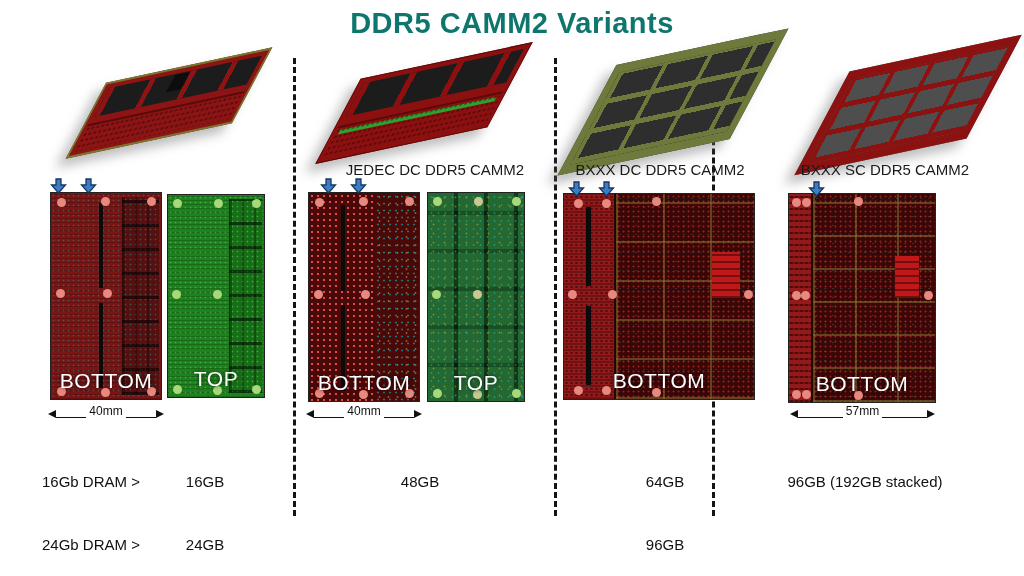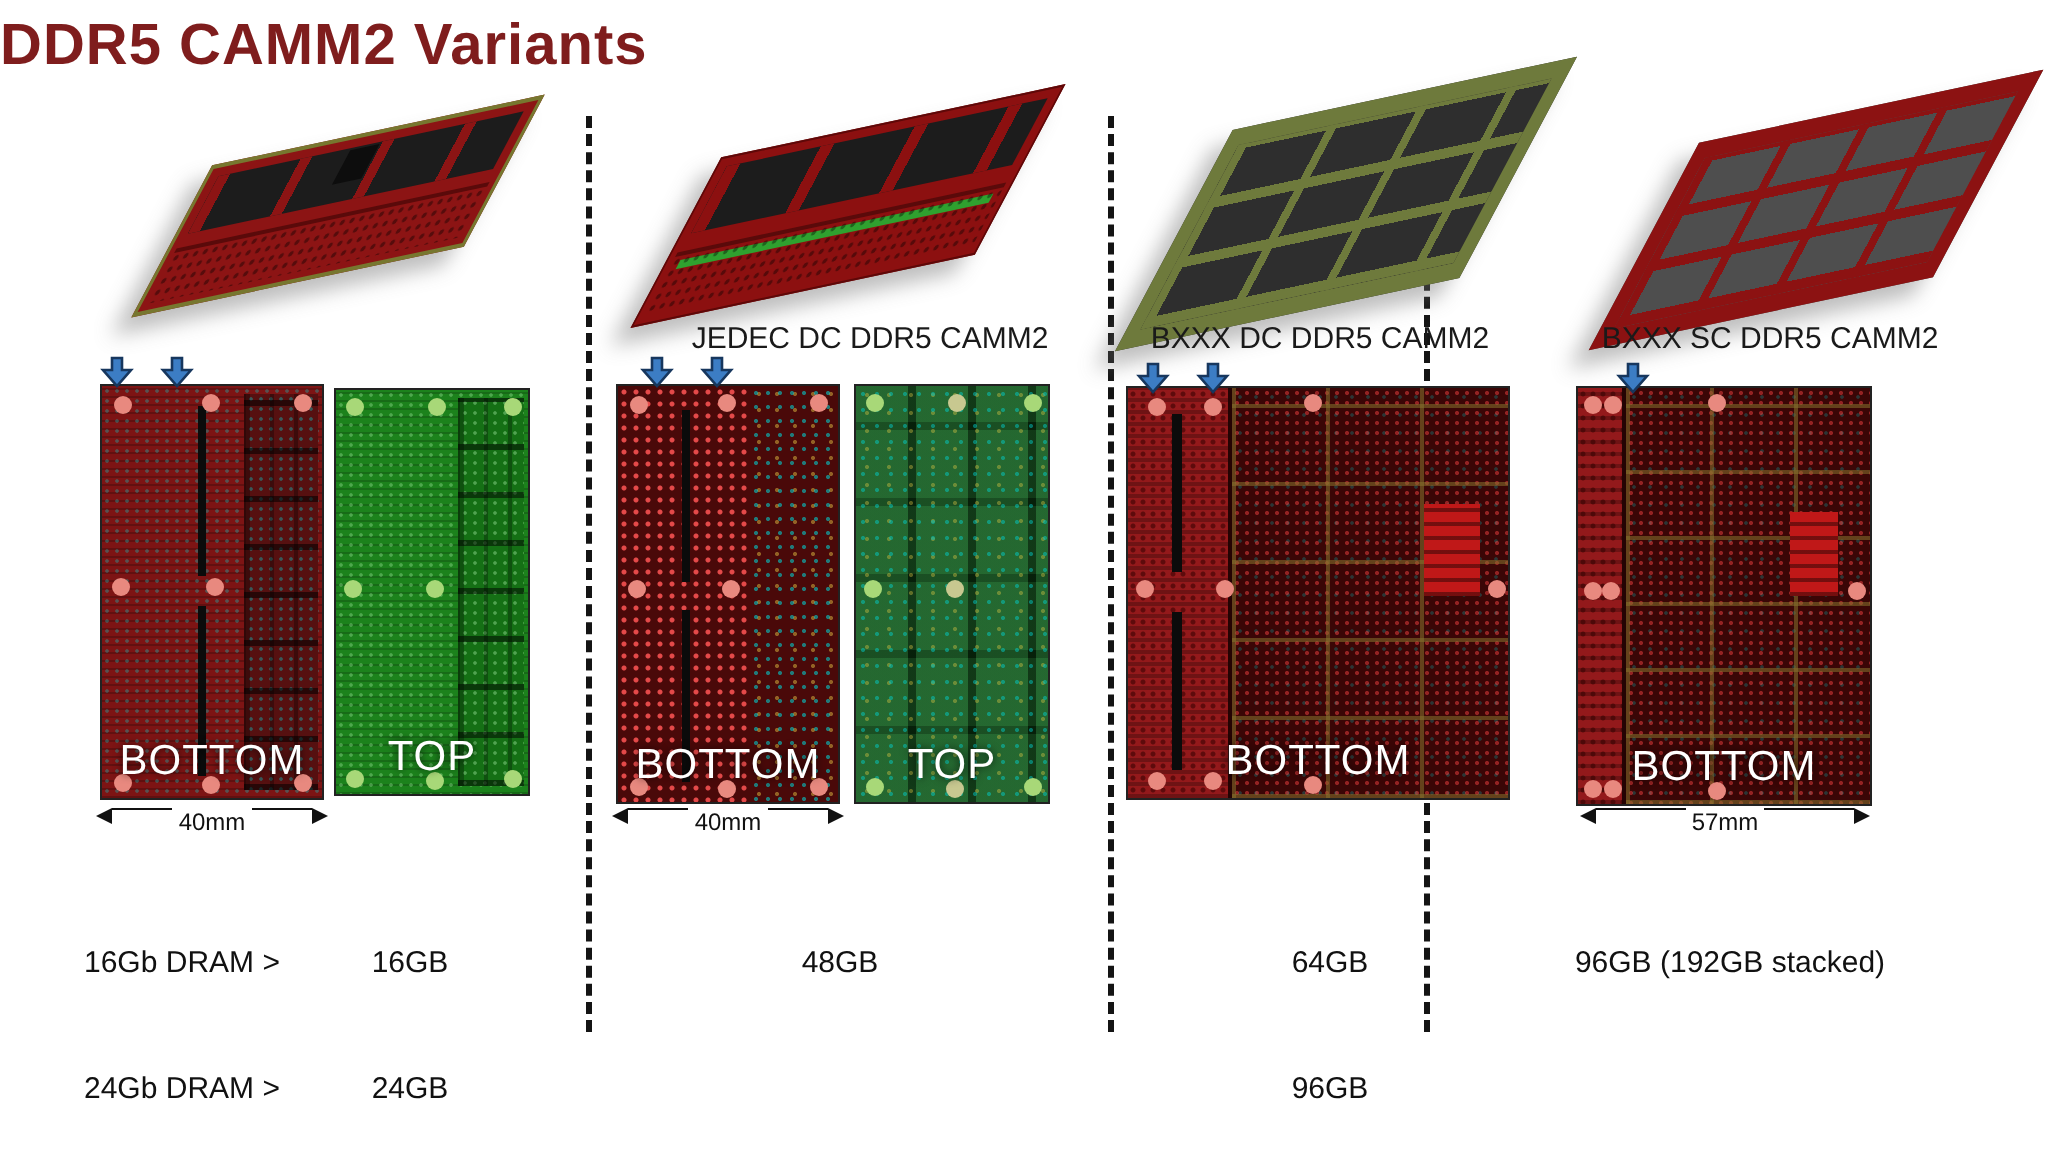--- a/index.html
+++ b/index.html
@@ -2,22 +2,22 @@
 <html><head>
 <meta charset="utf-8">
 <style>
   html,body{margin:0;padding:0;background:#e8e8e8;}
   #stage{
     position:relative;width:1024px;height:576px;background:#ffffff;
     font-family:"Liberation Sans",sans-serif;overflow:hidden;margin:0 auto;
   }
   
   .title{
-    position:absolute;top:7px;left:0;width:100%;text-align:left;
-    font-size:29px;font-weight:bold;color:#7f1d1d;letter-spacing:0.5px;
+    position:absolute;top:7px;left:0;width:100%;text-align:center;
+    font-size:29px;font-weight:bold;color:#0f766e;letter-spacing:0.5px;
   }
   
   .divider{position:absolute;top:58px;height:458px;width:0;border-left:3px dashed #141414;z-index:1;}
   .div1{left:293px}.div2{left:554px}.div3{left:712px}
   
   .r3d{position:absolute;z-index:2;}
   .r3d .plate{
     position:relative;overflow:hidden;box-sizing:border-box;
     box-shadow:-6px 7px 9px rgba(110,110,110,.45);
   }
@@ -95,21 +95,21 @@
                        radial-gradient(circle,rgba(255,70,70,.45) .8px,transparent 1.2px),
                        radial-gradient(circle,rgba(0,200,200,.25) .7px,transparent 1.1px);
       background-size:auto,auto,5px 5px,8px 9px;}
   .b4 .chipgrid{background-image:repeating-linear-gradient(90deg,rgba(135,115,45,.55) 0 2px,transparent 2px 42px),
                        repeating-linear-gradient(0deg,rgba(135,115,45,.55) 0 2px,transparent 2px 33px),
                        radial-gradient(circle,rgba(255,70,70,.45) .8px,transparent 1.2px),
                        radial-gradient(circle,rgba(0,200,200,.25) .7px,transparent 1.1px);}
   .hotblock{position:absolute;background:#C01818;z-index:3;
       background-image:repeating-linear-gradient(0deg,rgba(0,0,0,.4) 0 2px,transparent 2px 7px);}
   
-  .dim{position:absolute;display:flex;align-items:flex-start;height:14px;z-index:3;color:#111;}
+  .dim{position:absolute;display:flex;align-items:flex-end;height:14px;z-index:3;color:#111;}
   .dim .line{flex:1;border-top:1.6px solid #111;height:0;}
   .dim .dlabel{padding:0 3px;font-size:12px;white-space:nowrap;}
   .ah{width:0;height:0;border-style:solid;}
   .ah-l{border-width:4px 8px 4px 0;border-color:transparent #111 transparent transparent;}
   .ah-r{border-width:4px 0 4px 8px;border-color:transparent transparent transparent #111;}
   
   .caprow{position:absolute;font-size:15px;color:#111;line-height:21px;white-space:pre;}
   .cap-labels{left:42px;top:429px;text-align:left;}
   .capcol{position:absolute;top:429px;text-align:center;}
   .cc1{left:168px;width:74px;}

